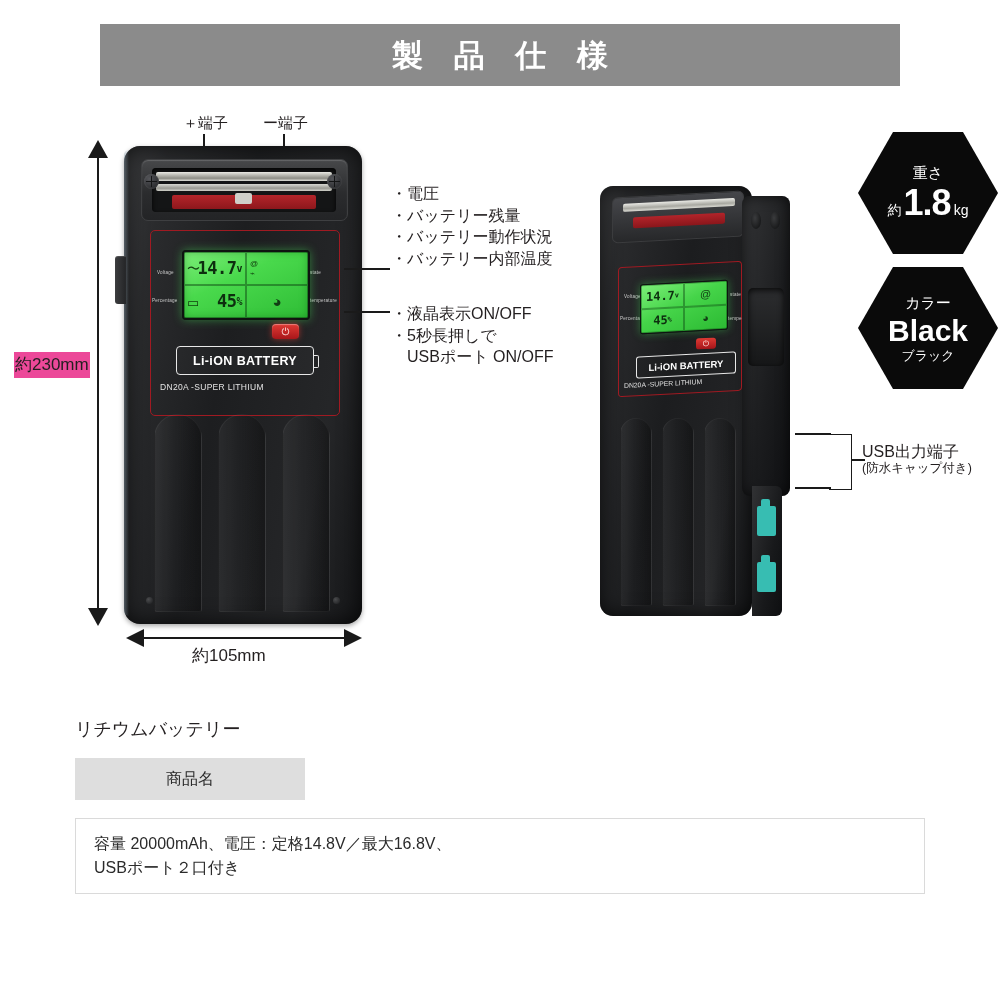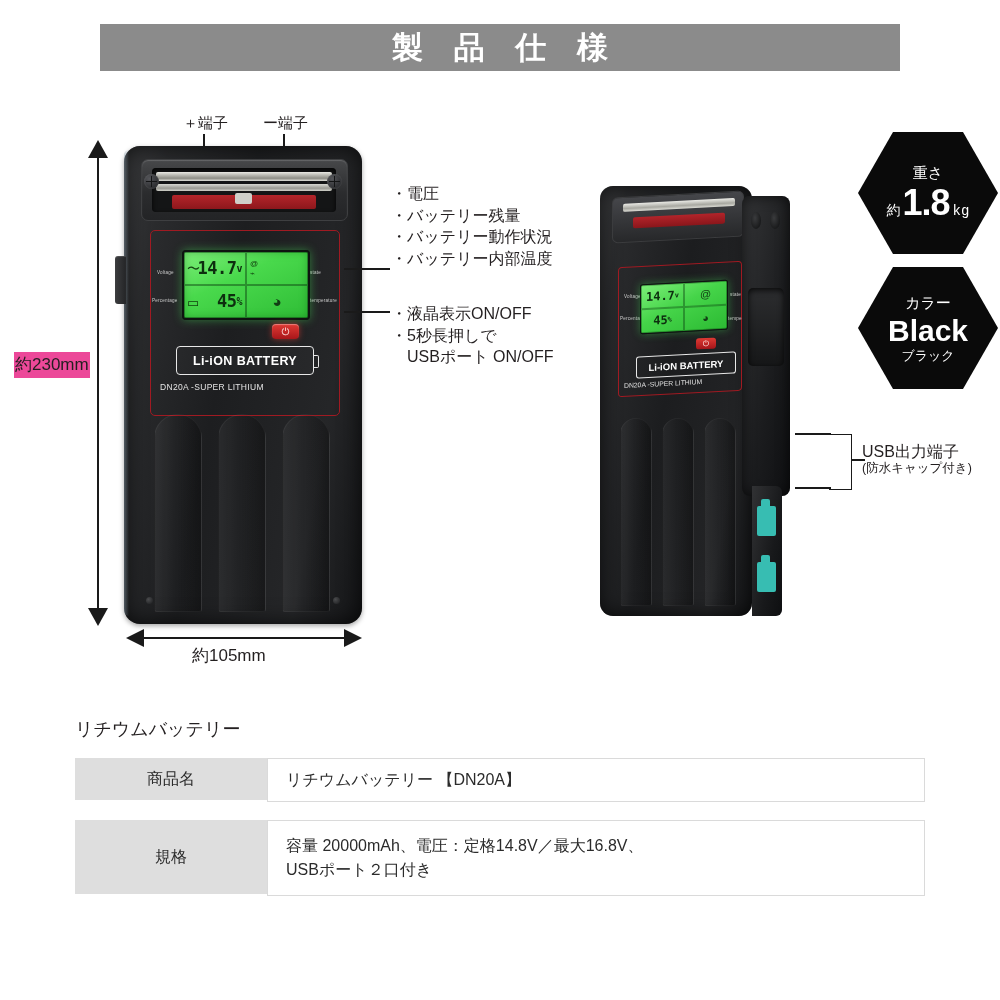--- a/index.html
+++ b/index.html
@@ -6,21 +6,21 @@
   body{
     width:1000px;height:1000px;position:relative;overflow:hidden;
     background:#ffffff;
     font-family:"Liberation Sans","DejaVu Sans",sans-serif;
     color:#231f20;
   }
   .page{position:absolute;inset:0;}
 
   
   .header-bar{
-    position:absolute;left:100px;top:24px;width:800px;height:47px;
+    position:absolute;left:100px;top:24px;width:800px;height:62px;
     background:#8b8b8b;display:flex;align-items:center;justify-content:center;
   }
   .header-bar .title{
     color:#ffffff;font-size:31px;font-weight:bold;letter-spacing:11px;
     text-indent:11px;line-height:1;
   }
 
   
   .lbl{position:absolute;font-size:15px;color:#231f20;white-space:pre;line-height:1.32;}
 
@@ -274,30 +274,30 @@
     clip-path:polygon(25% 0%,75% 0%,100% 50%,75% 100%,25% 100%,0% 50%);
     display:flex;flex-direction:column;align-items:center;justify-content:center;
     color:#fff;text-align:center;
   }
   .hex.weight{left:858px;top:132px;}
   .hex.color{left:858px;top:267px;}
   .hex .cap{font-size:15px;line-height:1;margin-bottom:5px;}
   .hex .big-row{display:flex;align-items:baseline;justify-content:center;}
   .hex .approx{font-size:14px;margin-right:2px;}
   .hex .big{font-size:36px;font-weight:bold;line-height:1;letter-spacing:-1px;}
-  .hex .unit{font-size:14px;margin-left:3px;font-family:Liberation Mono, monospace;}
+  .hex .unit{font-size:14px;margin-left:3px;}
   .hex .bigword{font-size:30px;font-weight:bold;line-height:1;margin:1px 0 3px;}
   .hex .sub{font-size:13px;line-height:1;}
 
   
   .table-title{position:absolute;left:75px;top:718px;font-size:18px;}
   .spec-table{position:absolute;left:75px;top:758px;width:850px;}
   .srow{display:flex;margin-bottom:9px;}
   .scell-k{
-    width:192px;background:#dedede;display:flex;align-items:center;justify-content:center;
+    width:230px;background:#dedede;display:flex;align-items:center;justify-content:center;
     font-size:16px;color:#2b2b2b;
   }
   .scell-v{
     flex:1;background:#fff;border:1px solid #dadada;display:flex;align-items:center;
     padding:0 18px;font-size:16px;color:#2b2b2b;line-height:1.52;white-space:pre-line;
   }
   .srow.r1 .scell-k,.srow.r1 .scell-v{height:42px;}
   .srow.r2 .scell-k,.srow.r2 .scell-v{height:74px;}
   .srow.r3 .scell-k,.srow.r3 .scell-v{height:74px;}
 </style>
@@ -476,24 +476,22 @@
   <div class="hex color">
     <div class="cap">カラー</div>
     <div class="bigword">Black</div>
     <div class="sub">ブラック</div>
   </div>
 
   <div class="lbl table-title">リチウムバッテリー</div>
   <div class="spec-table">
     <div class="srow r1">
       <div class="scell-k">商品名</div>
-      <div class="scell-v">リチウムバッテリー 【DN20A】</div>
     </div>
     <div class="srow r2">
     </div>
     <div class="srow r3">
-      <div class="scell-k">規格</div>
       <div class="scell-v">容量 20000mAh、電圧：定格14.8V／最大16.8V、
 USBポート２口付き</div>
     </div>
   </div>
 
 </div>
 
 </body></html>

